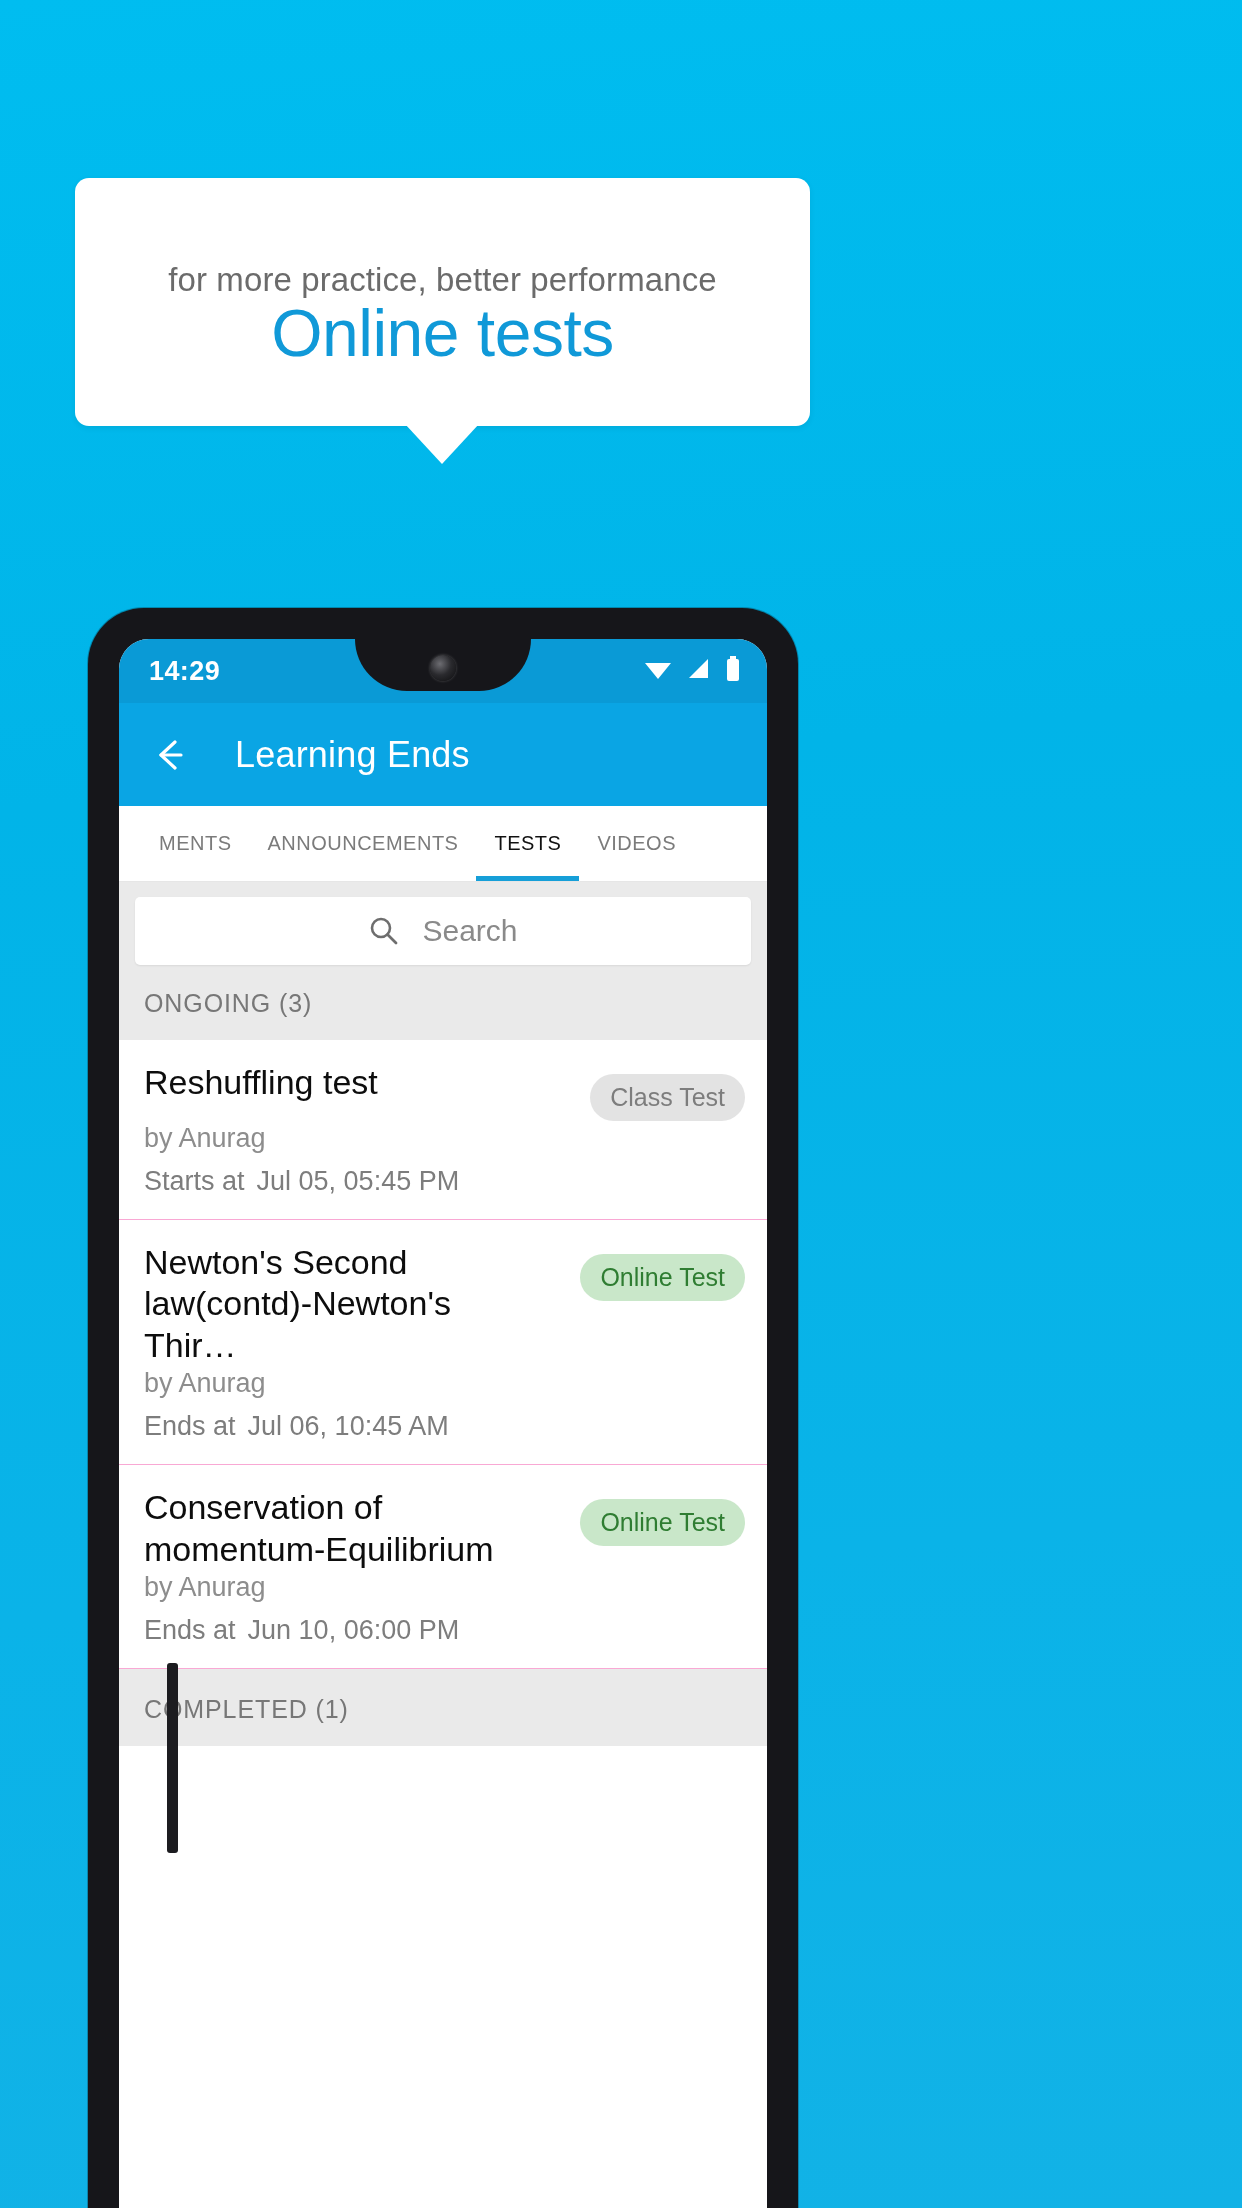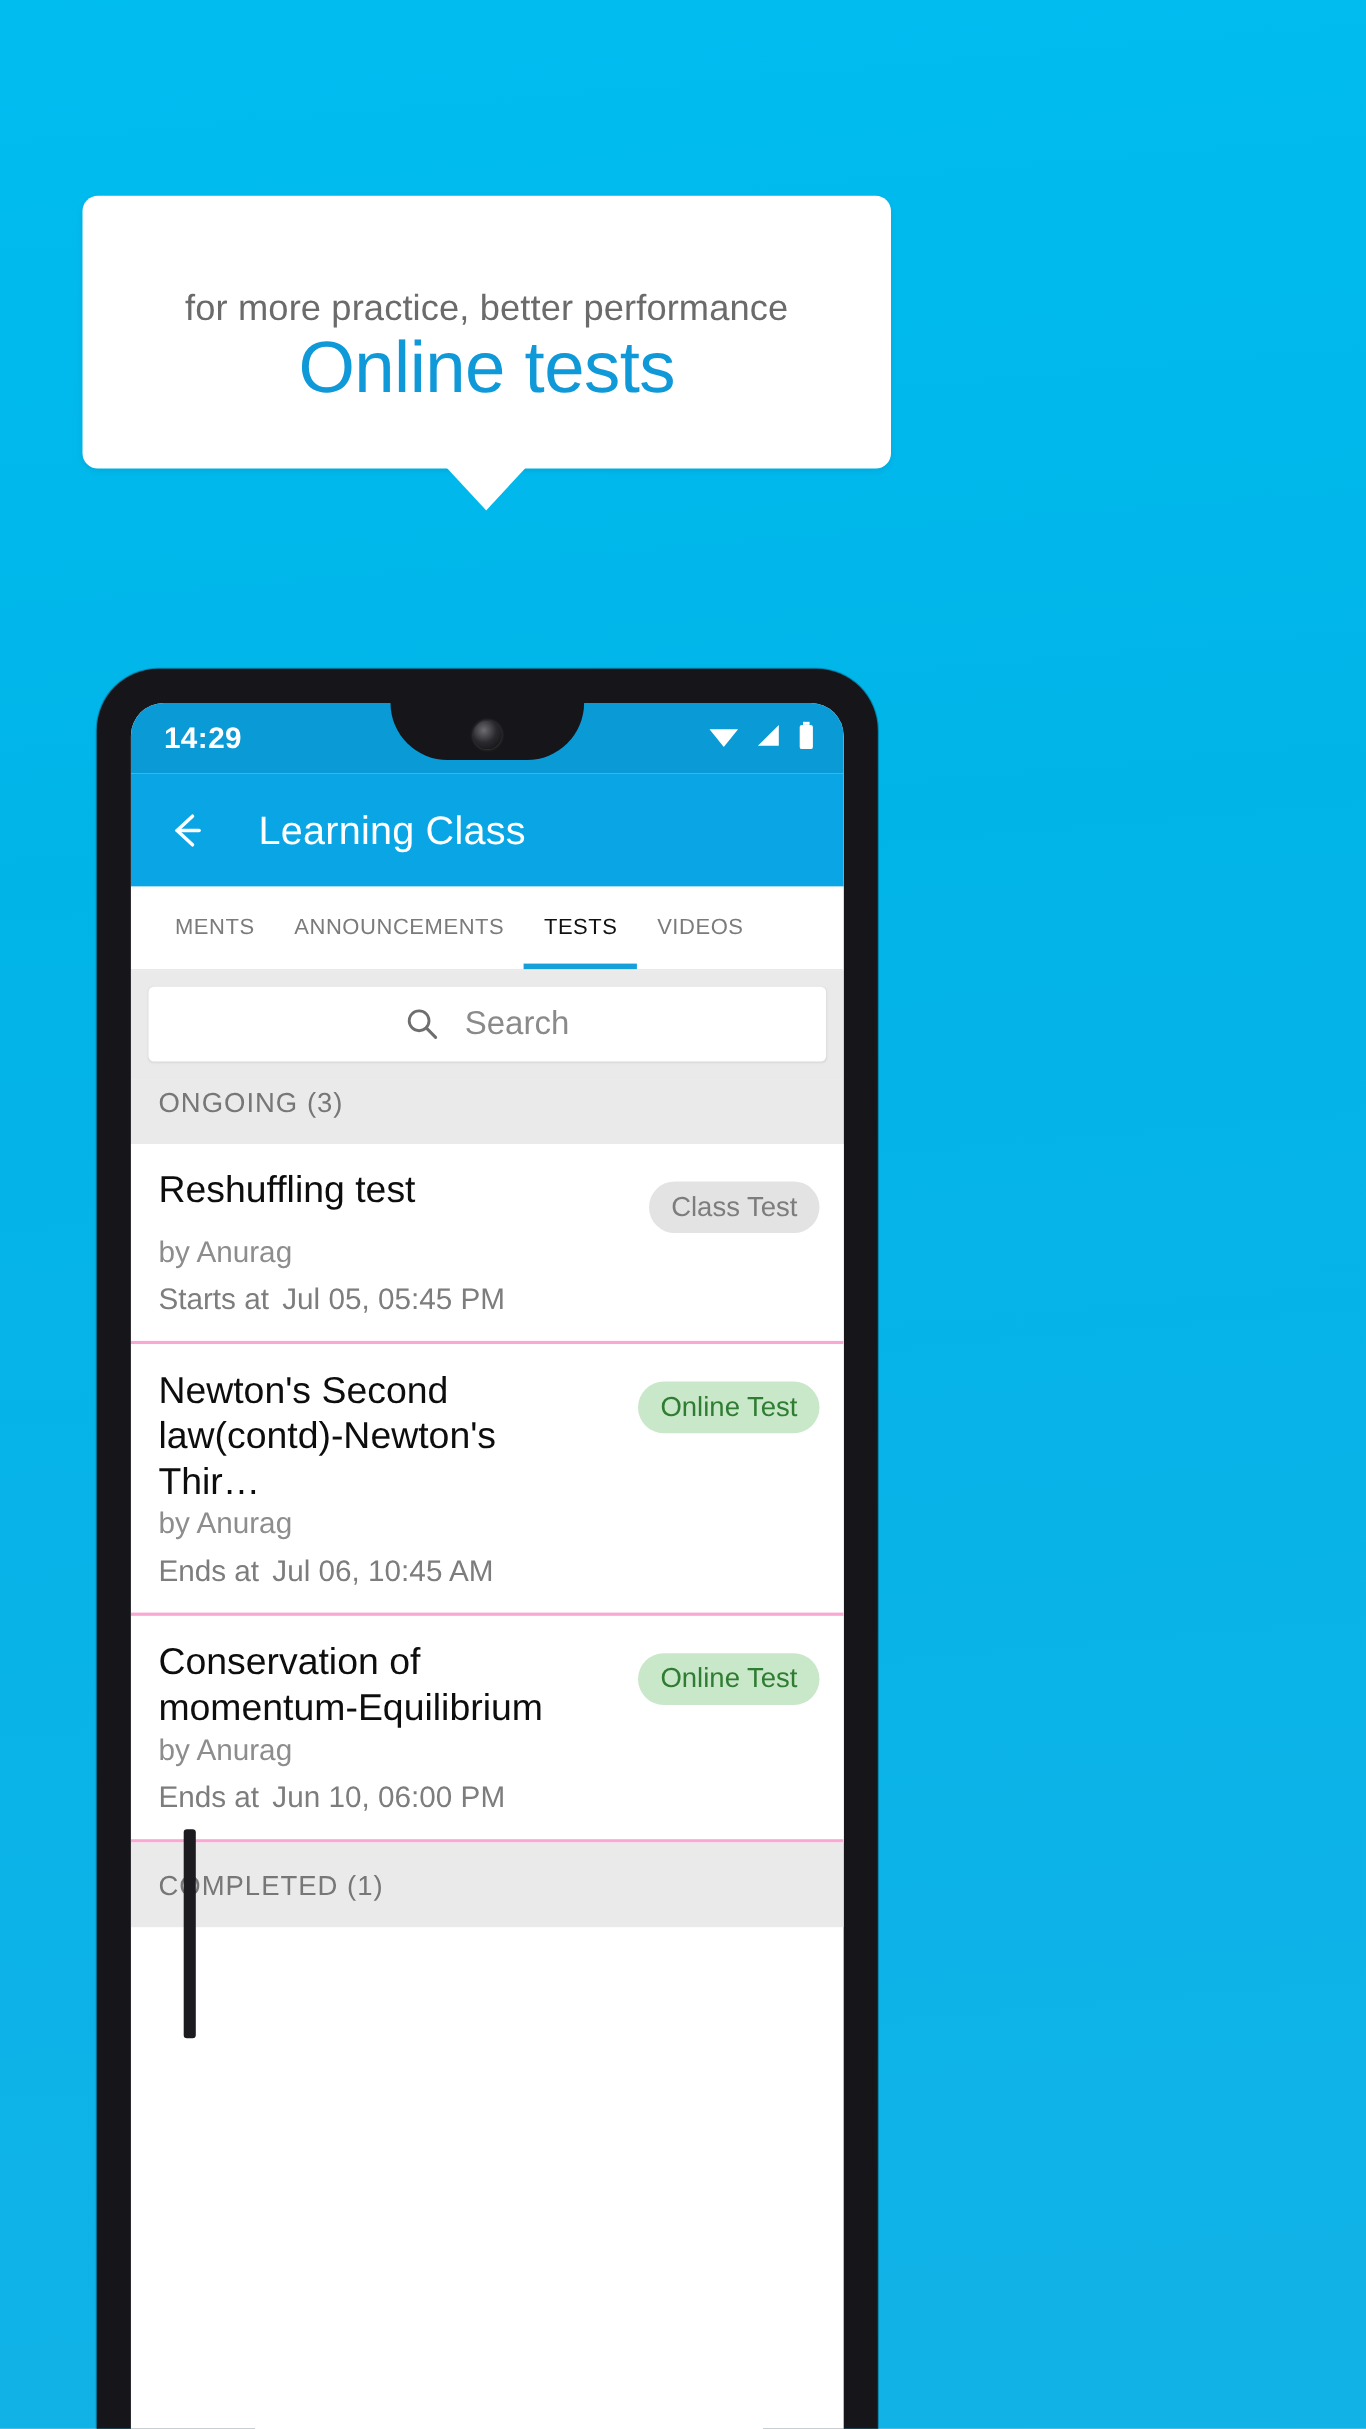--- a/index.html
+++ b/index.html
@@ -187,21 +187,21 @@
     font-size: 25px;
     letter-spacing: 0.9px;
     color: #777777;
   }
   .section-header.bottom { padding: 26px 0 22px 25px; }
 
   
   #test-list { background: #ffffff; }
   .test-row {
     padding: 22px 22px 22px 25px;
-    border-bottom: 3px solid #f9a8d4;
+    border-bottom: 1px solid #f9a8d4;
     background: #ffffff;
   }
   .row-top {
     display: flex;
     align-items: flex-start;
     justify-content: space-between;
     gap: 16px;
   }
   .test-title {
     font-size: 34px;
@@ -270,21 +270,21 @@
       </div>
     </div>
 
     <div id="appbar">
       <span id="back-arrow">
         <svg width="46" height="46" viewBox="0 0 46 46">
           <path d="M28 10 L14 23 L28 36" fill="none" stroke="#ffffff" stroke-width="3.2" stroke-linecap="round" stroke-linejoin="round"></path>
           <line x1="14" y1="23" x2="34" y2="23" stroke="#ffffff" stroke-width="3.2" stroke-linecap="round"></line>
         </svg>
       </span>
-      <span id="appbar-title">Learning Class</span>
+      <span id="appbar-title">Learning Ends</span>
     </div>
 
     <div id="tabbar">
       <div class="tab">MENTS</div>
       <div class="tab">ANNOUNCEMENTS</div>
       <div class="tab active">TESTS</div>
       <div class="tab">VIDEOS</div>
     </div>
 
     <div id="search-wrap">

